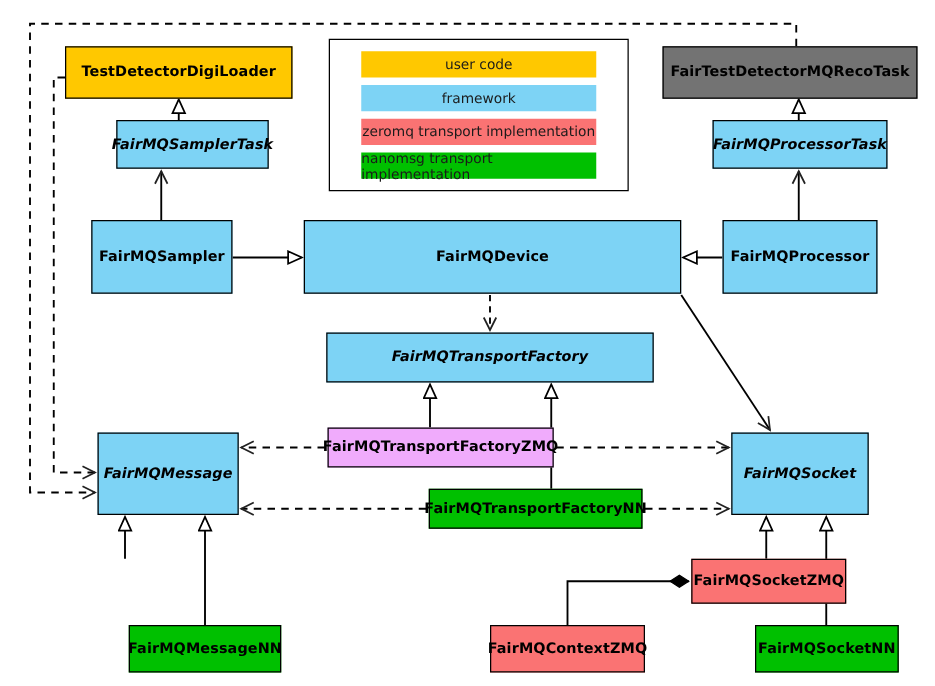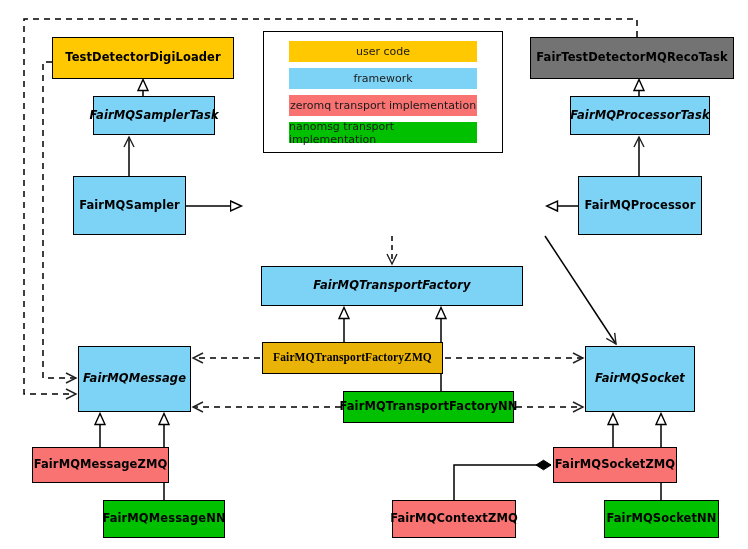--- a/index.html
+++ b/index.html
@@ -153,48 +153,48 @@
   </div>
 
   <div class="node abstract" style="left:570px; top:96px; width:140px; height:39px; background:#7DD3F5;">
     <span>FairMQProcessorTask</span>
   </div>
 
   <div class="node" style="left:73px; top:176px; width:113px; height:59px; background:#7DD3F5;">
     <span>FairMQSampler</span>
   </div>
 
+  <div class="node" style="left:243px; top:176px; width:302px; height:59px; background:#7DD3F5;">
+    <span>FairMQDevice</span>
+  </div>
 
   <div class="node" style="left:578px; top:176px; width:124px; height:59px; background:#7DD3F5;">
     <span>FairMQProcessor</span>
   </div>
 
   <div class="node abstract" style="left:261px; top:266px; width:262px; height:40px; background:#7DD3F5;">
     <span>FairMQTransportFactory</span>
   </div>
 
-  <div class="node" style="left:262px; top:342px; width:181px; height:32px; background:#eab308;font-family:Liberation Serif, serif;">
+  <div class="node" style="left:262px; top:342px; width:181px; height:32px; background:#f0abfc;">
     <span>FairMQTransportFactoryZMQ</span>
   </div>
 
   <div class="node" style="left:343px; top:391px; width:171px; height:32px; background:#00C000;">
     <span>FairMQTransportFactoryNN</span>
   </div>
 
   <div class="node abstract" style="left:78px; top:346px; width:113px; height:66px; background:#7DD3F5;">
     <span>FairMQMessage</span>
   </div>
 
   <div class="node abstract" style="left:585px; top:346px; width:110px; height:66px; background:#7DD3F5;">
     <span>FairMQSocket</span>
   </div>
 
-  <div class="node" style="left:32px; top:447px; width:137px; height:36px; background:#FA7373;">
-    <span>FairMQMessageZMQ</span>
-  </div>
 
   <div class="node" style="left:103px; top:500px; width:122px; height:38px; background:#00C000;text-align:right;">
     <span>FairMQMessageNN</span>
   </div>
 
   <div class="node" style="left:553px; top:447px; width:124px; height:36px; background:#FA7373;">
     <span>FairMQSocketZMQ</span>
   </div>
 
   <div class="node" style="left:604px; top:500px; width:115px; height:38px; background:#00C000;">

